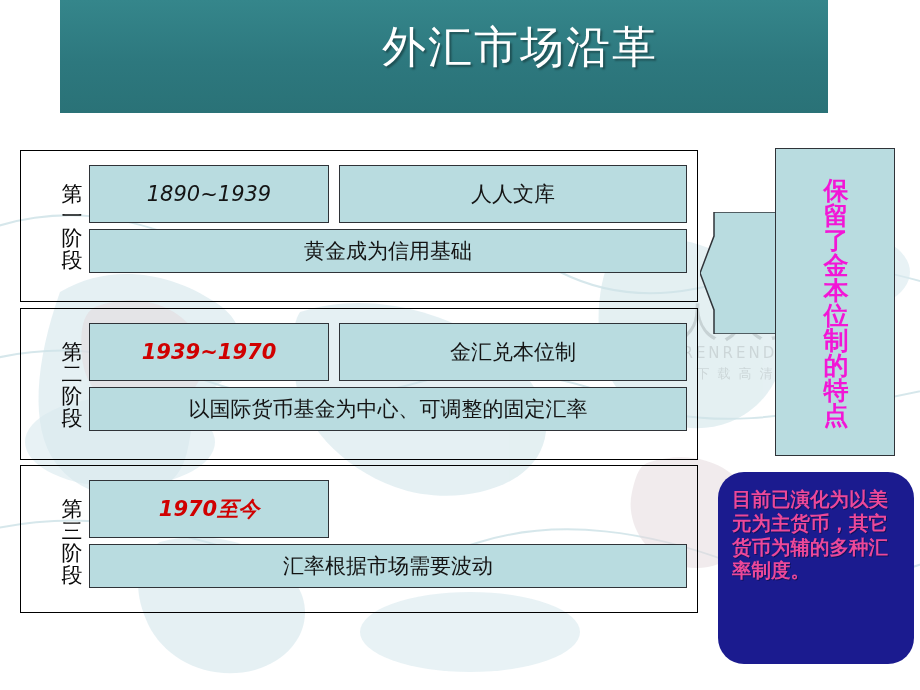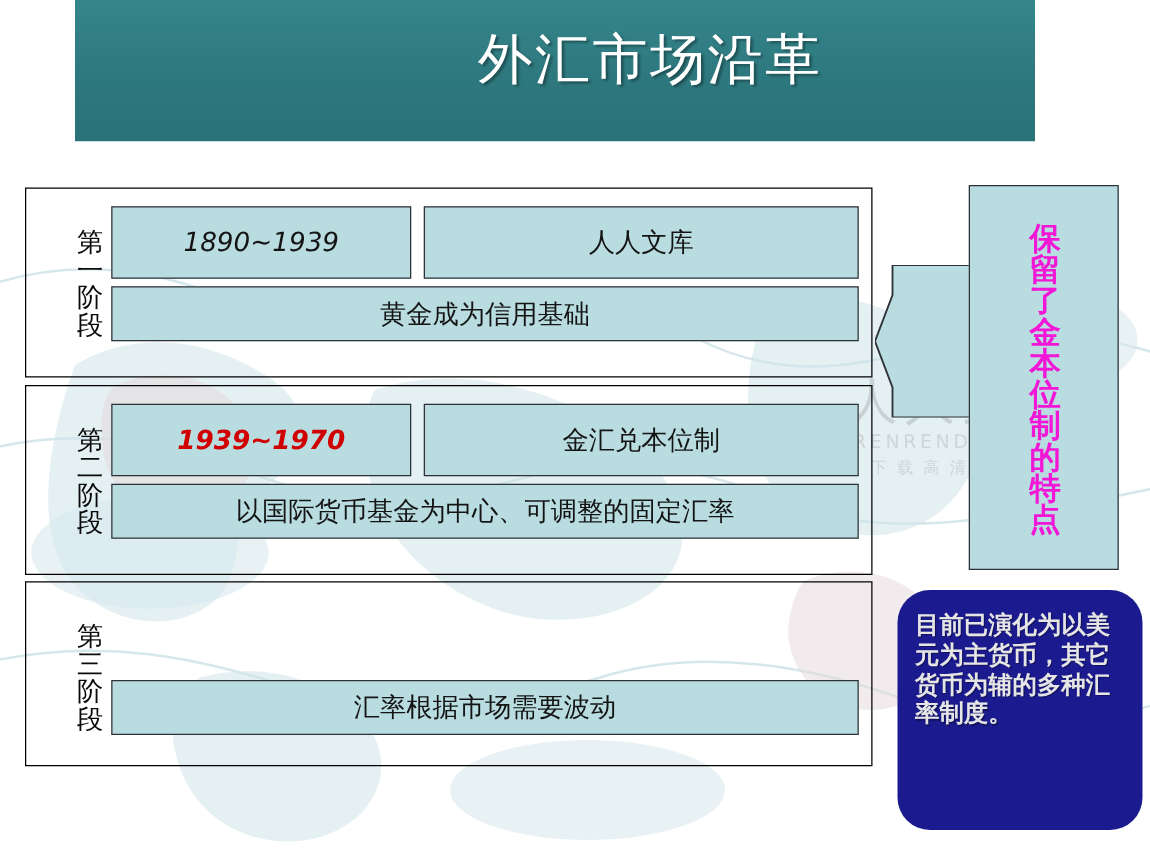--- a/index.html
+++ b/index.html
@@ -186,21 +186,21 @@
     left: 718px;
     top: 472px;
     width: 196px;
     height: 192px;
     background: #1b1b8f;
     border-radius: 26px;
     box-sizing: border-box;
     padding: 16px 12px 10px 14px;
   }
   .summary-text {
-    color: #e5e5e5;
+    color: #ec4899;
     font-size: 19.5px;
     font-weight: bold;
     line-height: 1.22;
     letter-spacing: 0px;
     font-family: "DejaVu Sans", sans-serif;
     text-shadow: 1px 1px 0 rgba(0,0,0,0.35);
   }
 </style>
 </head>
 <body>
@@ -266,20 +266,21 @@
     <div class="cell c-desc">以国际货币基金为中心、可调整的固定汇率</div>
   </div>
 
   <div class="stage" id="stage-3">
     <div class="stage-label">
       <span>第</span>
       <span>三</span>
       <span>阶</span>
       <span>段</span>
     </div>
+    <div class="cell period hl c-period">1970至今</div>
     <div class="cell c-desc">汇率根据市场需要波动</div>
   </div>
 
   <div class="arrow-wrap">
     <svg width="84" height="122" viewBox="0 0 84 122" xmlns="http://www.w3.org/2000/svg">
       <polygon points="14,0 84,0 84,122 14,122 14,98 0,61 14,24" fill="#b9dce0" stroke="#2f3338" stroke-width="1.5"></polygon>
     </svg>
   </div>
 
   <div id="feature-panel">

